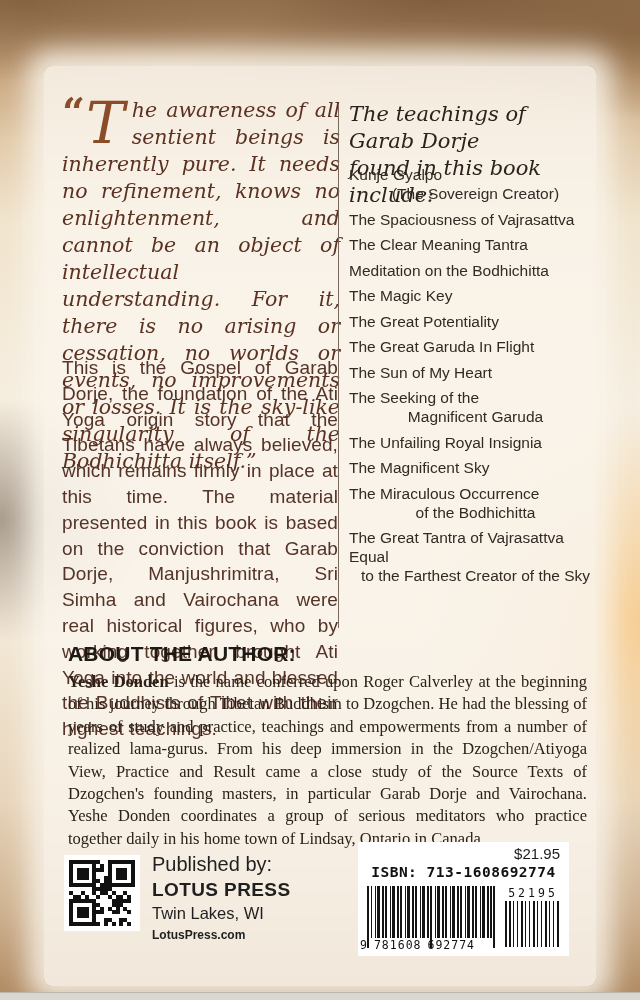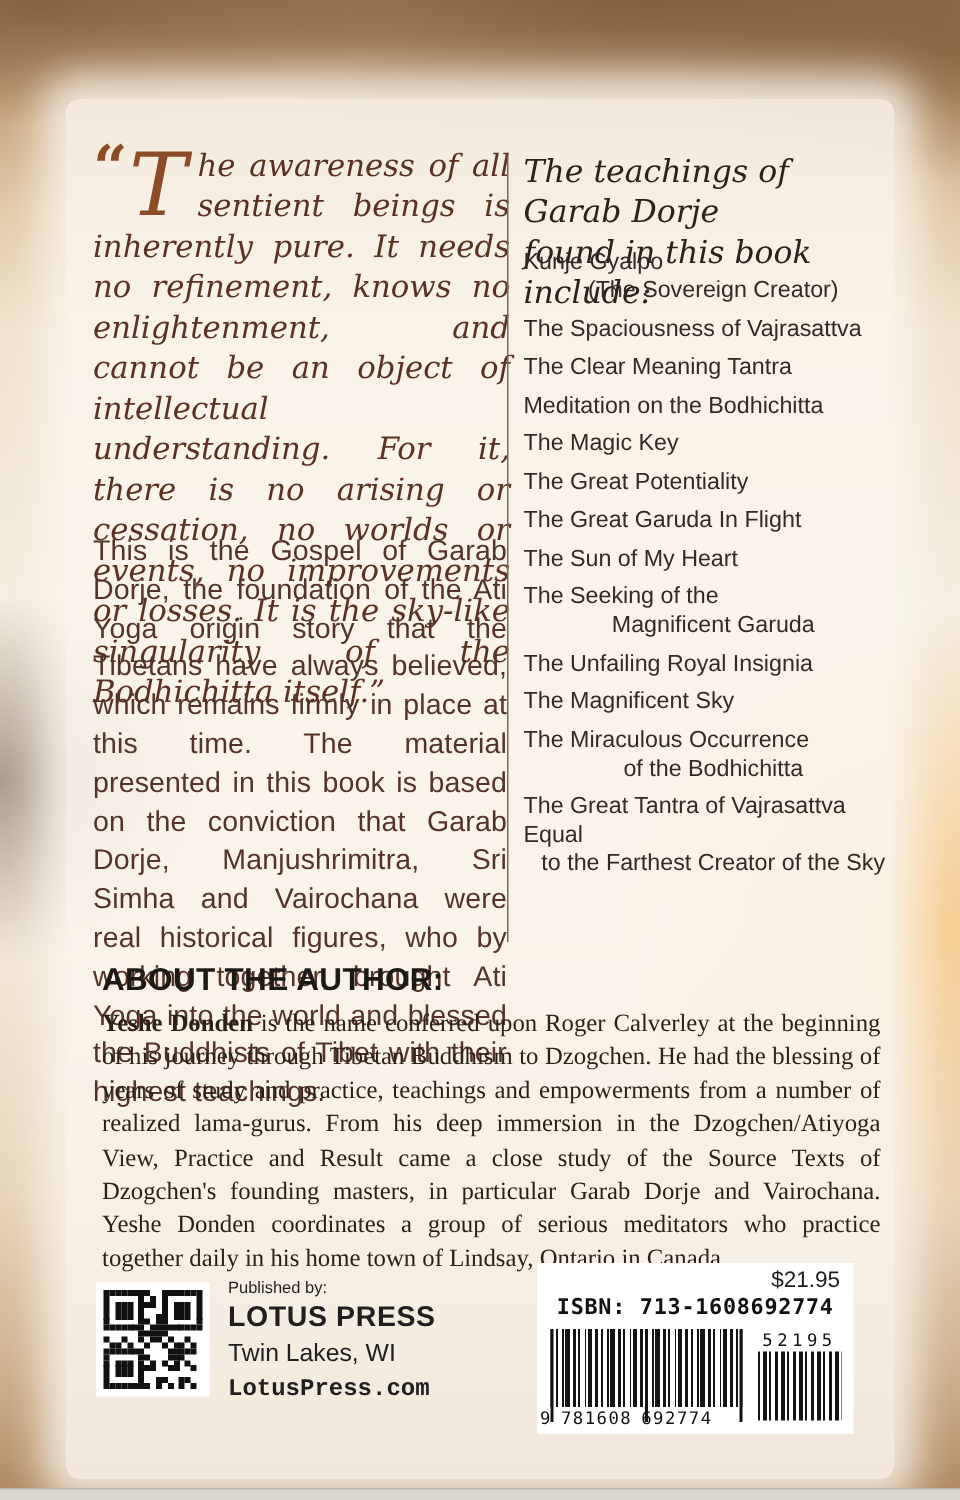--- a/index.html
+++ b/index.html
@@ -86,24 +86,24 @@
 
   
   .qr-box {
     position:absolute; left:64px; top:855px; width:76px; height:76px;
     background:#ffffff; padding:5px;
   }
   .qr-grid { position:relative; width:66px; height:66px; }
   .qr-grid .m { position:absolute; background:#111; }
 
   .pub-text { position:absolute; left:152px; top:853px; color:#1f1f1f; }
-  .pub-line1 { font-size:11px; margin-bottom:3px; }
+  .pub-line1 { font-size:20px; margin-bottom:3px; }
   .pub-name  { font-size:19px; font-weight:bold; margin-bottom:3px; letter-spacing:0.4px; }
   .pub-loc   { font-size:16.5px; margin-bottom:5px; }
-  .pub-web   { font-size:16px; font-weight:bold;font-family:Liberation Mono, monospace; }
+  .pub-web   { font-size:12px; font-weight:bold; }
 
   
   .barcode-box {
     position:absolute; left:358px; top:842px; width:211px; height:114px;
     background:#ffffff;
   }
   .price {
     position:absolute; top:3px; right:9px;
     font-size:15px; color:#1c1c1c;
   }

